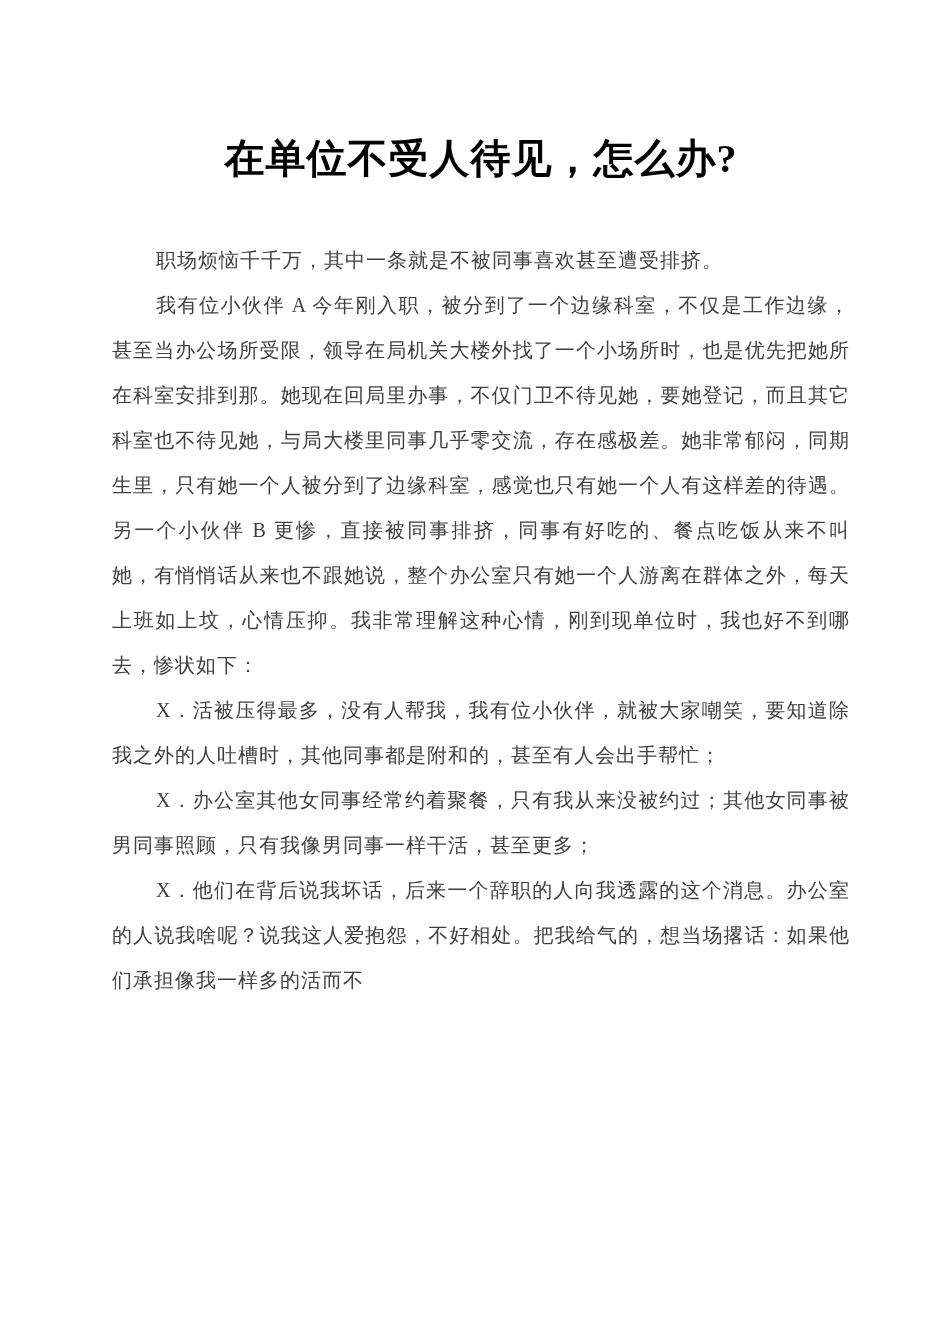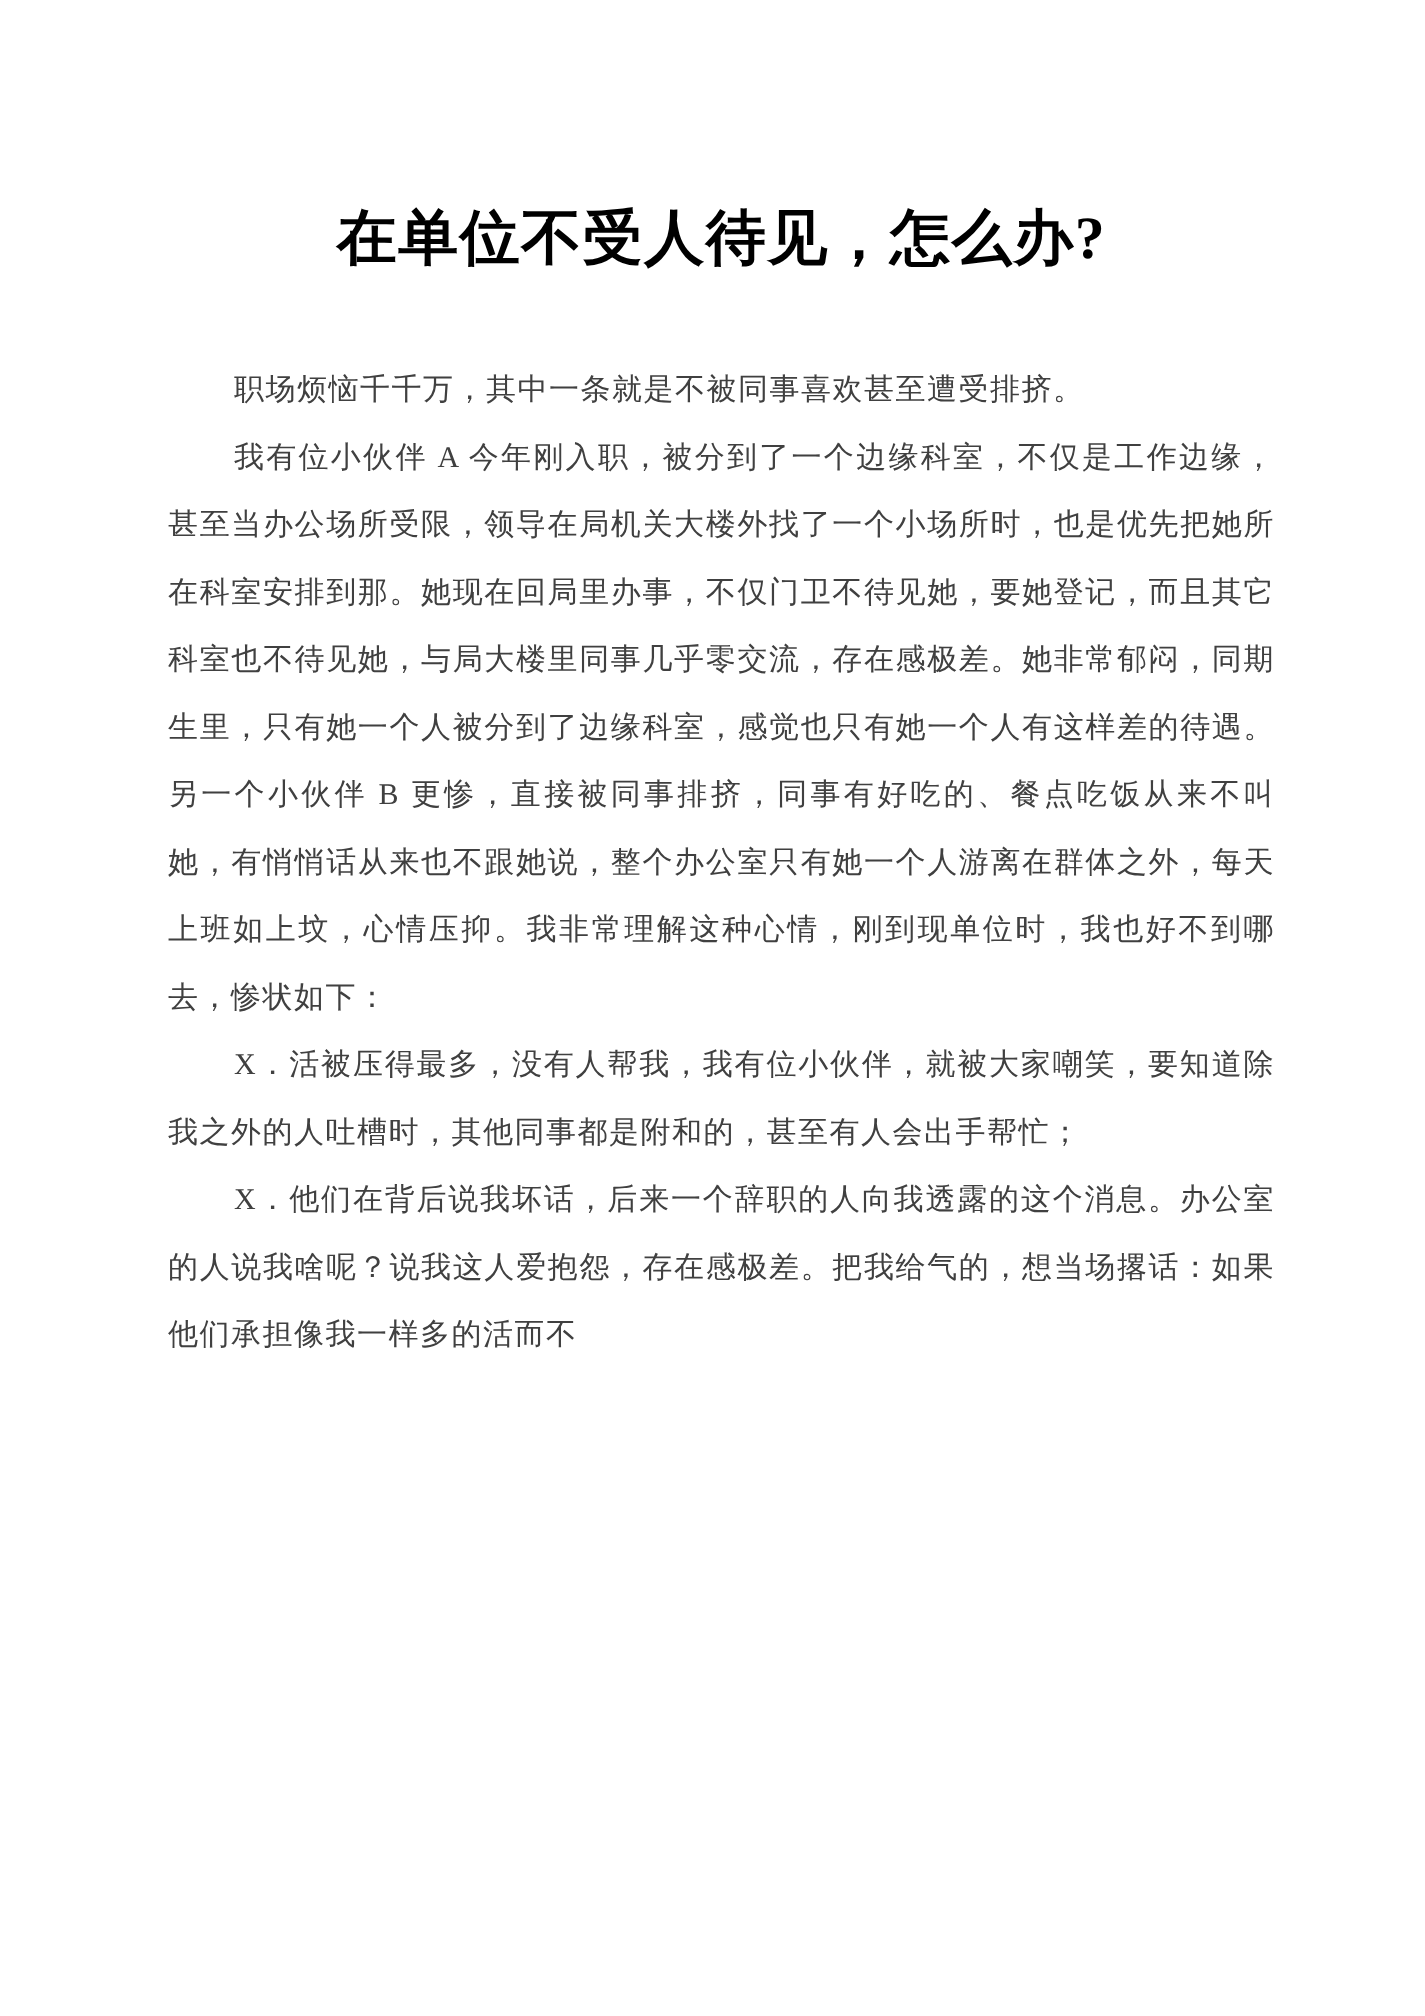--- a/index.html
+++ b/index.html
@@ -48,15 +48,16 @@
 
 <div class="page">
   <h1 class="doc-title">在单位不受人待见，怎么办?</h1>
 
   <p class="doc-para">职场烦恼千千万，其中一条就是不被同事喜欢甚至遭受排挤。</p>
 
   <p class="doc-para">我有位小伙伴 A 今年刚入职，被分到了一个边缘科室，不仅是工作边缘，甚至当办公场所受限，领导在局机关大楼外找了一个小场所时，也是优先把她所在科室安排到那。她现在回局里办事，不仅门卫不待见她，要她登记，而且其它科室也不待见她，与局大楼里同事几乎零交流，存在感极差。她非常郁闷，同期生里，只有她一个人被分到了边缘科室，感觉也只有她一个人有这样差的待遇。另一个小伙伴 B 更惨，直接被同事排挤，同事有好吃的、餐点吃饭从来不叫她，有悄悄话从来也不跟她说，整个办公室只有她一个人游离在群体之外，每天上班如上坟，心情压抑。我非常理解这种心情，刚到现单位时，我也好不到哪去，惨状如下：</p>
 
   <p class="doc-para">X．活被压得最多，没有人帮我，我有位小伙伴，就被大家嘲笑，要知道除我之外的人吐槽时，其他同事都是附和的，甚至有人会出手帮忙；</p>
 
+  <p class="doc-para">X．办公室其他女同事经常约着聚餐，只有我从来没被约过；其他女同事被男同事照顾，只有我像男同事一样干活，甚至更多；</p>
 
-  <p class="doc-para">X．他们在背后说我坏话，后来一个辞职的人向我透露的这个消息。办公室的人说我啥呢？说我这人爱抱怨，存在感极差。把我给气的，想当场撂话：如果他们承担像我一样多的活而不</p>
+  <p class="doc-para">X．他们在背后说我坏话，后来一个辞职的人向我透露的这个消息。办公室的人说我啥呢？说我这人爱抱怨，不好相处。把我给气的，想当场撂话：如果他们承担像我一样多的活而不</p>
 </div>
 
 </body></html>

